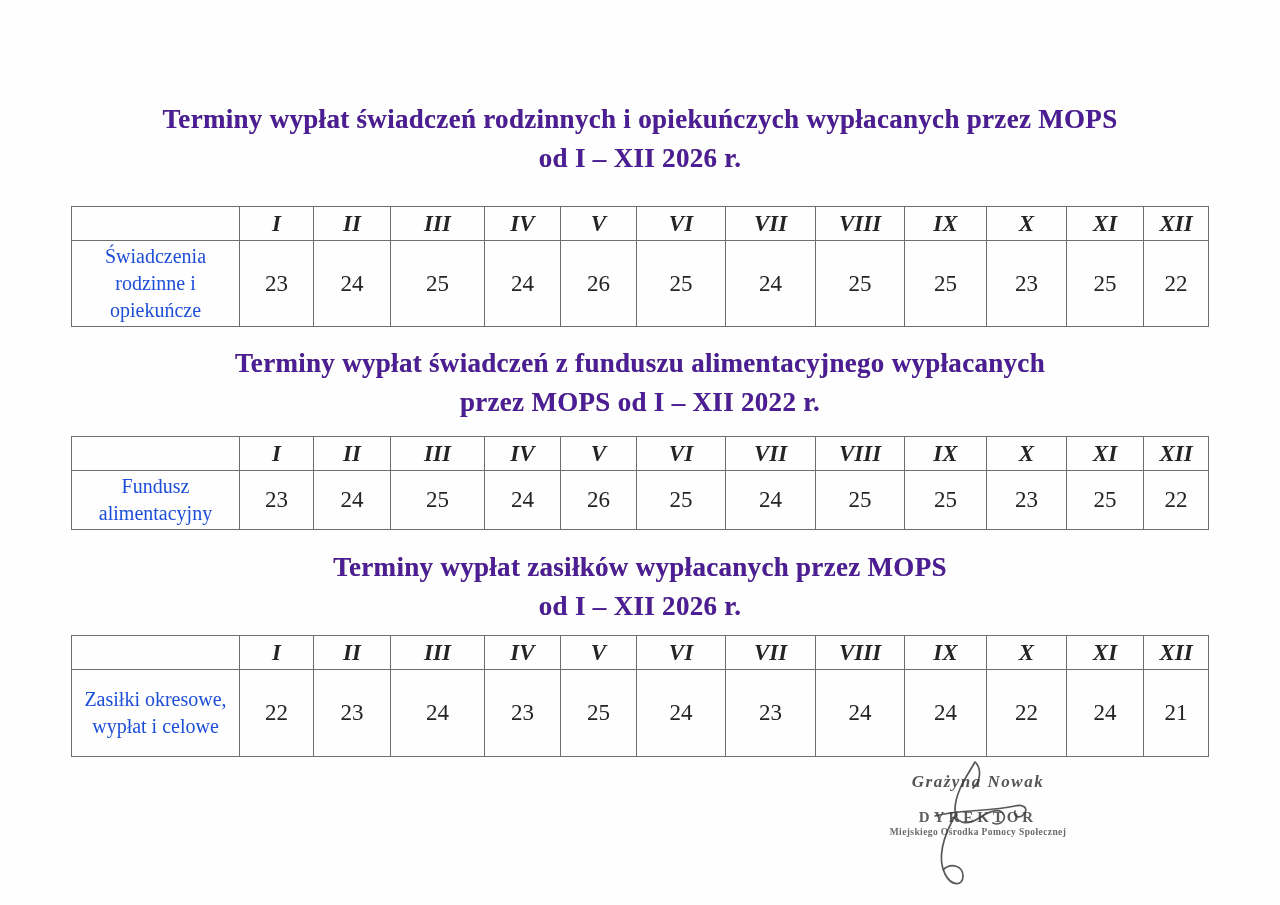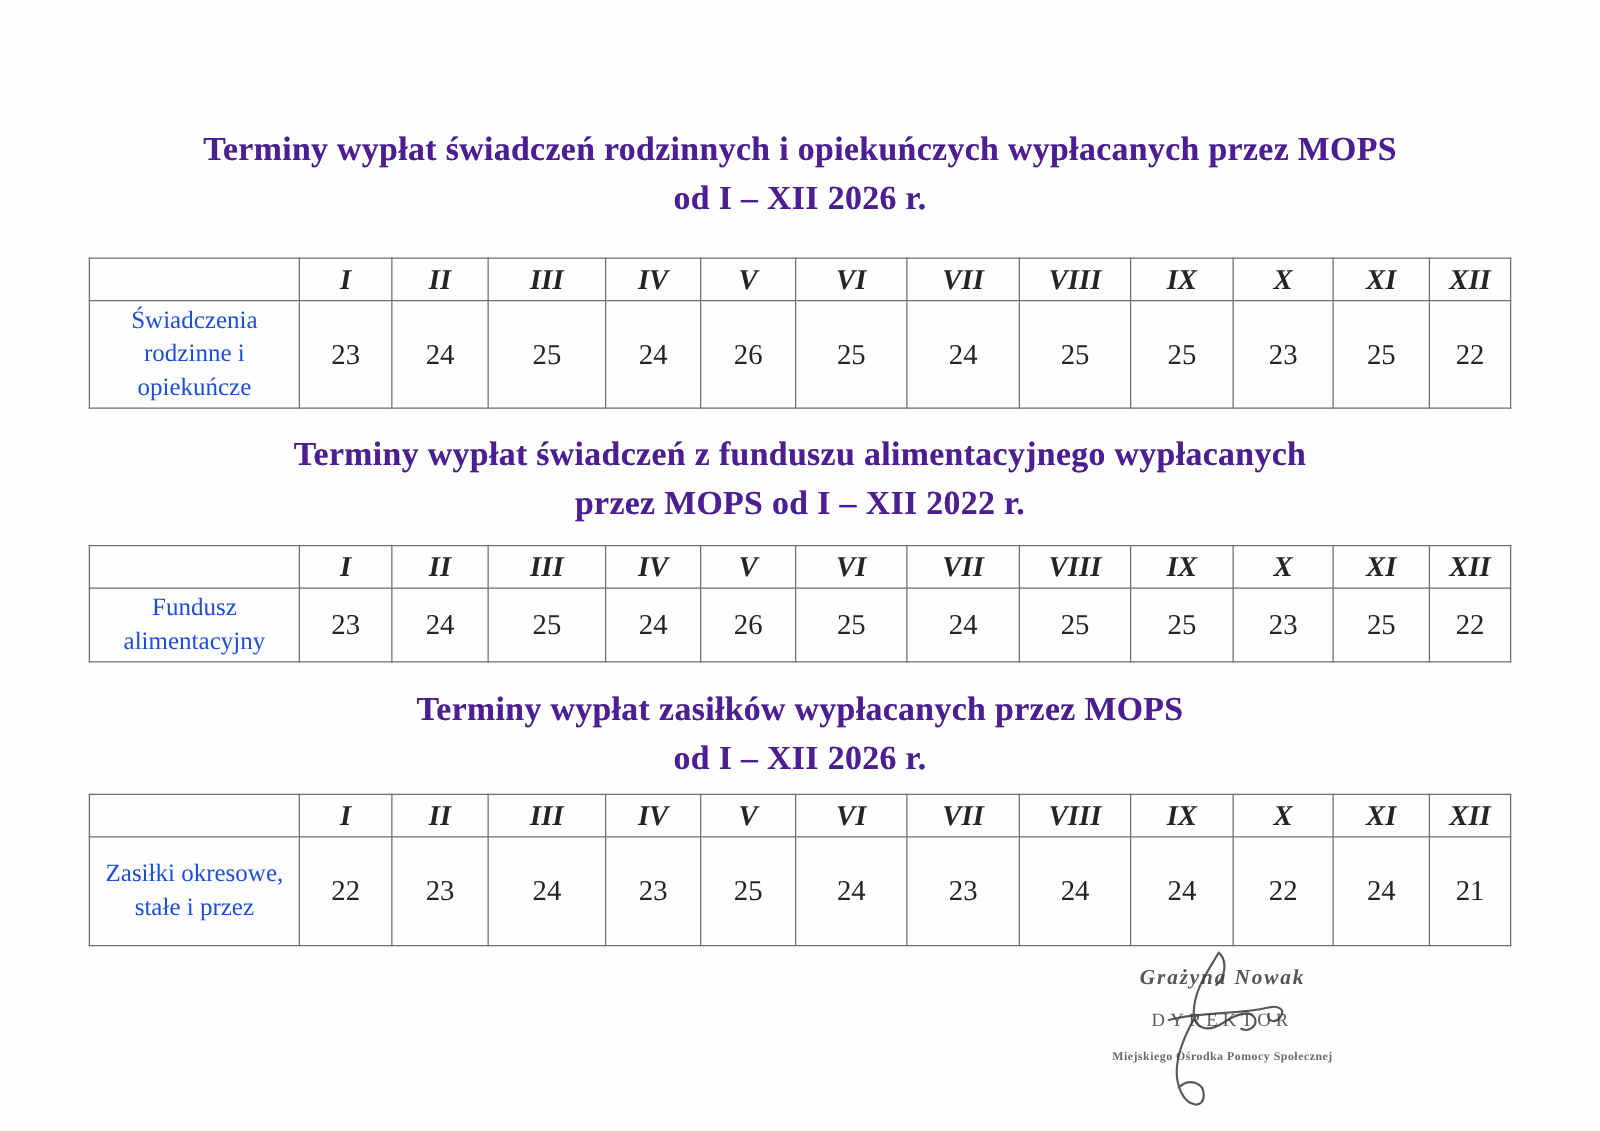--- a/index.html
+++ b/index.html
@@ -84,27 +84,27 @@
     font-style: italic;
     font-weight: bold;
     font-size: 17px;
     letter-spacing: 1.5px;
     color: #555555;
     filter: blur(0.3px);
   }
   .sig-role {
     margin-top: 17px;
     font-size: 15px;
-    font-weight: normal;
+    font-weight: bold;
     letter-spacing: 4px;
     color: #5c5c5c;
     filter: blur(0.4px);
   }
   .sig-org {
-    margin-top: 15px;
+    margin-top: 1px;
     font-size: 9.5px;
     font-weight: bold;
     letter-spacing: 0.4px;
     color: #6a6a6a;
     filter: blur(0.45px);
     white-space: nowrap;
   }
   .sig-scrawl {
     position: absolute;
     left: 55px;
@@ -263,21 +263,21 @@
           <th>VII</th>
           <th>VIII</th>
           <th>IX</th>
           <th>X</th>
           <th>XI</th>
           <th>XII</th>
         </tr>
     </thead>
     <tbody>
       <tr>
-        <td class="rowlabel">Zasiłki okresowe, stałe i przez</td>
+        <td class="rowlabel">Zasiłki okresowe, wypłat i celowe</td>
       <td class="val">22</td>
           <td class="val">23</td>
           <td class="val">24</td>
           <td class="val">23</td>
           <td class="val">25</td>
           <td class="val">24</td>
           <td class="val">23</td>
           <td class="val">24</td>
           <td class="val">24</td>
           <td class="val">22</td>

